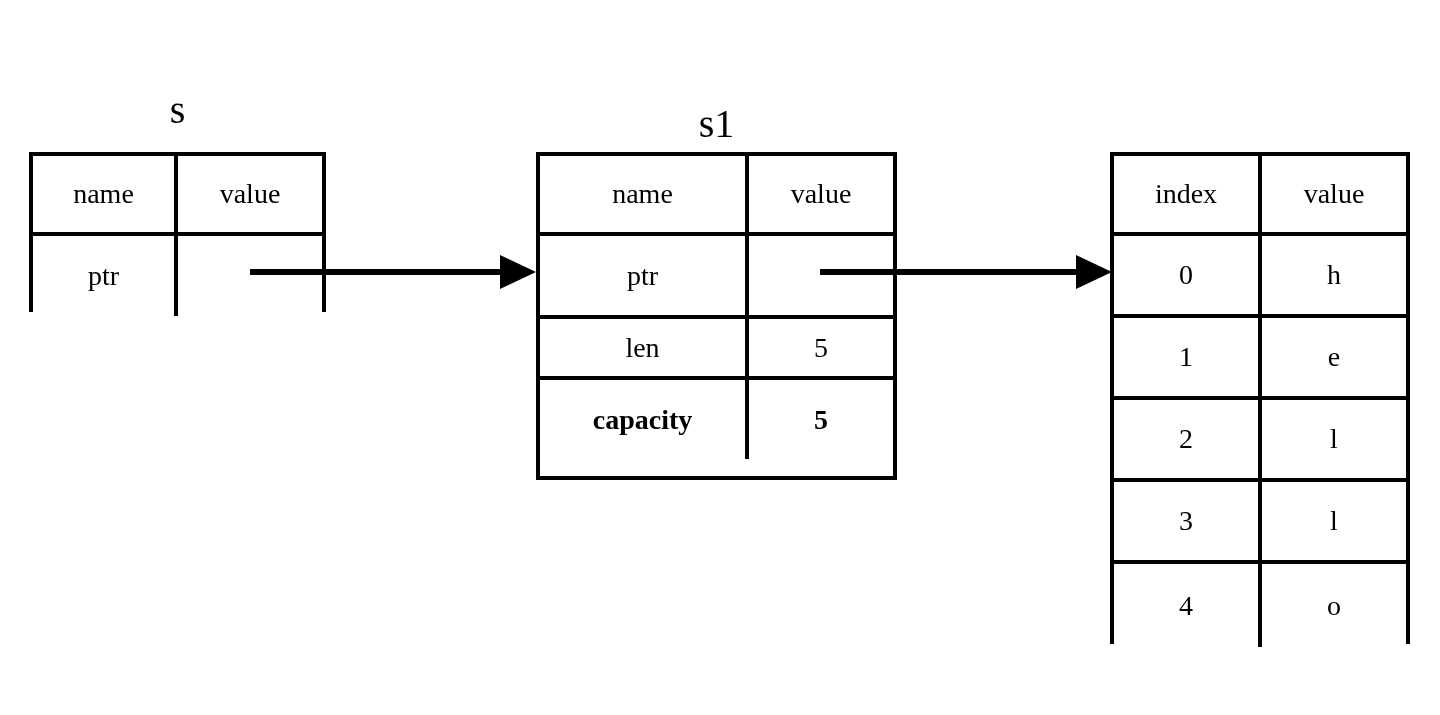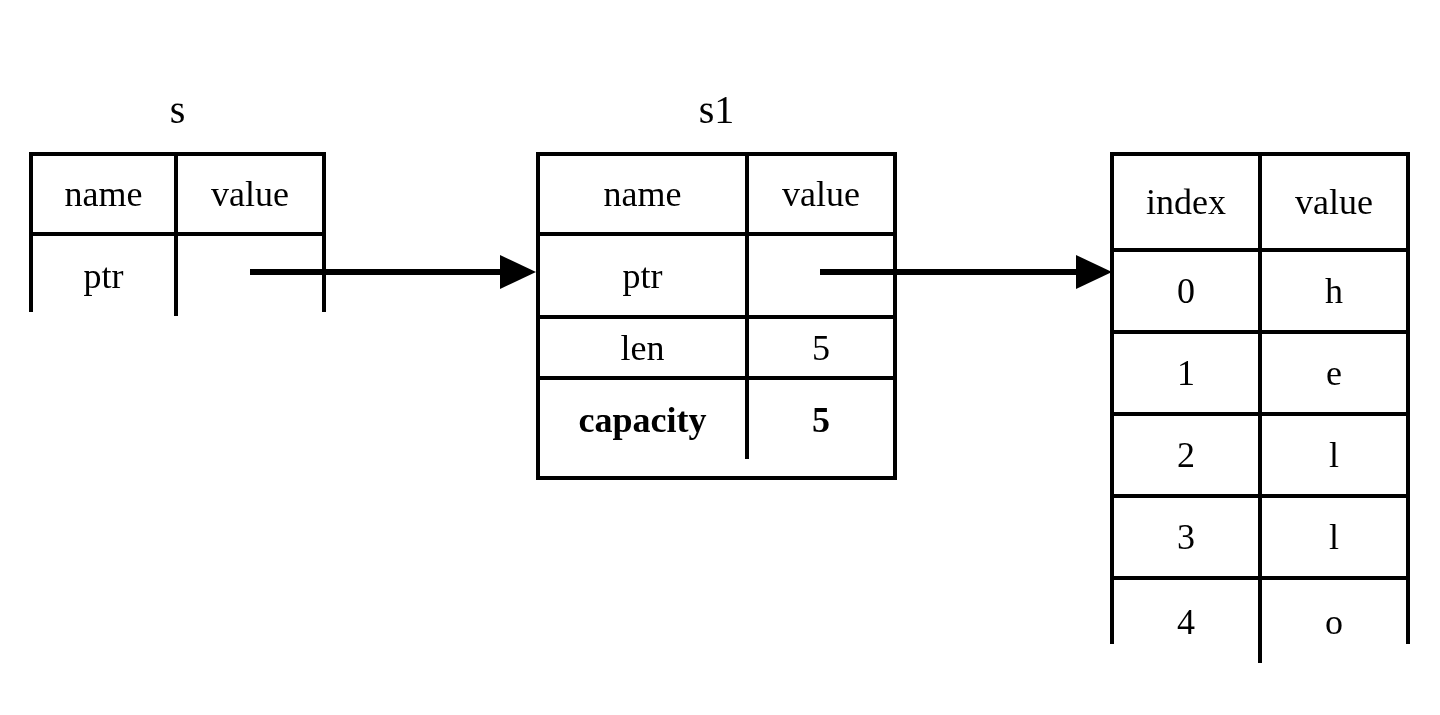--- a/index.html
+++ b/index.html
@@ -39,21 +39,21 @@
     width: 100%;
     border-bottom: 4px solid #000000;
   }
   .trow:last-child { border-bottom: none; }
 
   .tcell {
     box-sizing: border-box;
     display: flex;
     align-items: center;
     justify-content: center;
-    font-size: 36px;
+    font-size: 28px;
     line-height: 1;
     white-space: nowrap;
     overflow: hidden;
     background: #ffffff;
   }
   .tcell.left-col {
     border-right: 4px solid #000000;
   }
 
   
@@ -66,21 +66,21 @@
   #table-s1 { left: 536px; top: 152px; width: 361px; height: 328px; }
   #table-s1 .trow { height: 80px; }
   #table-s1 .trow.r-ptr { height: 83px; }
   #table-s1 .trow.r-len { height: 61px; }
   #table-s1 .trow.r-cap { height: 79px; font-weight: bold; }
   #table-s1 .left-col  { width: 209px; }
   #table-s1 .right-col { width: 144px; }
 
   
   #table-buffer { left: 1110px; top: 152px; width: 300px; height: 492px; }
-  #table-buffer .trow { height: 96px; }
+  #table-buffer .trow { height: 80px; }
   #table-buffer .trow.data { height: 82px; }
   #table-buffer .trow.data:last-child { height: 83px; }
   #table-buffer .left-col  { width: 148px; }
   #table-buffer .right-col { width: 144px; }
 
   
   .arrow {
     position: absolute;
     height: 6px;
   }
@@ -127,21 +127,21 @@
       <div class="tcell left-col">ptr</div>
       <div class="tcell right-col"></div>
     </div>
   </div>
 
   <div class="arrow" id="arrow-s-to-s1">
     <div class="shaft"></div>
     <div class="head"></div>
   </div>
 
-  <div class="struct-title" style="left:536px; top:90px; width:361px;">s1</div>
+  <div class="struct-title" style="left:536px; top:104px; width:361px;">s1</div>
 
   <div class="tbl" id="table-s1">
     <div class="trow">
       <div class="tcell left-col">name</div>
       <div class="tcell right-col">value</div>
     </div>
     <div class="trow r-ptr">
       <div class="tcell left-col">ptr</div>
       <div class="tcell right-col"></div>
     </div>

